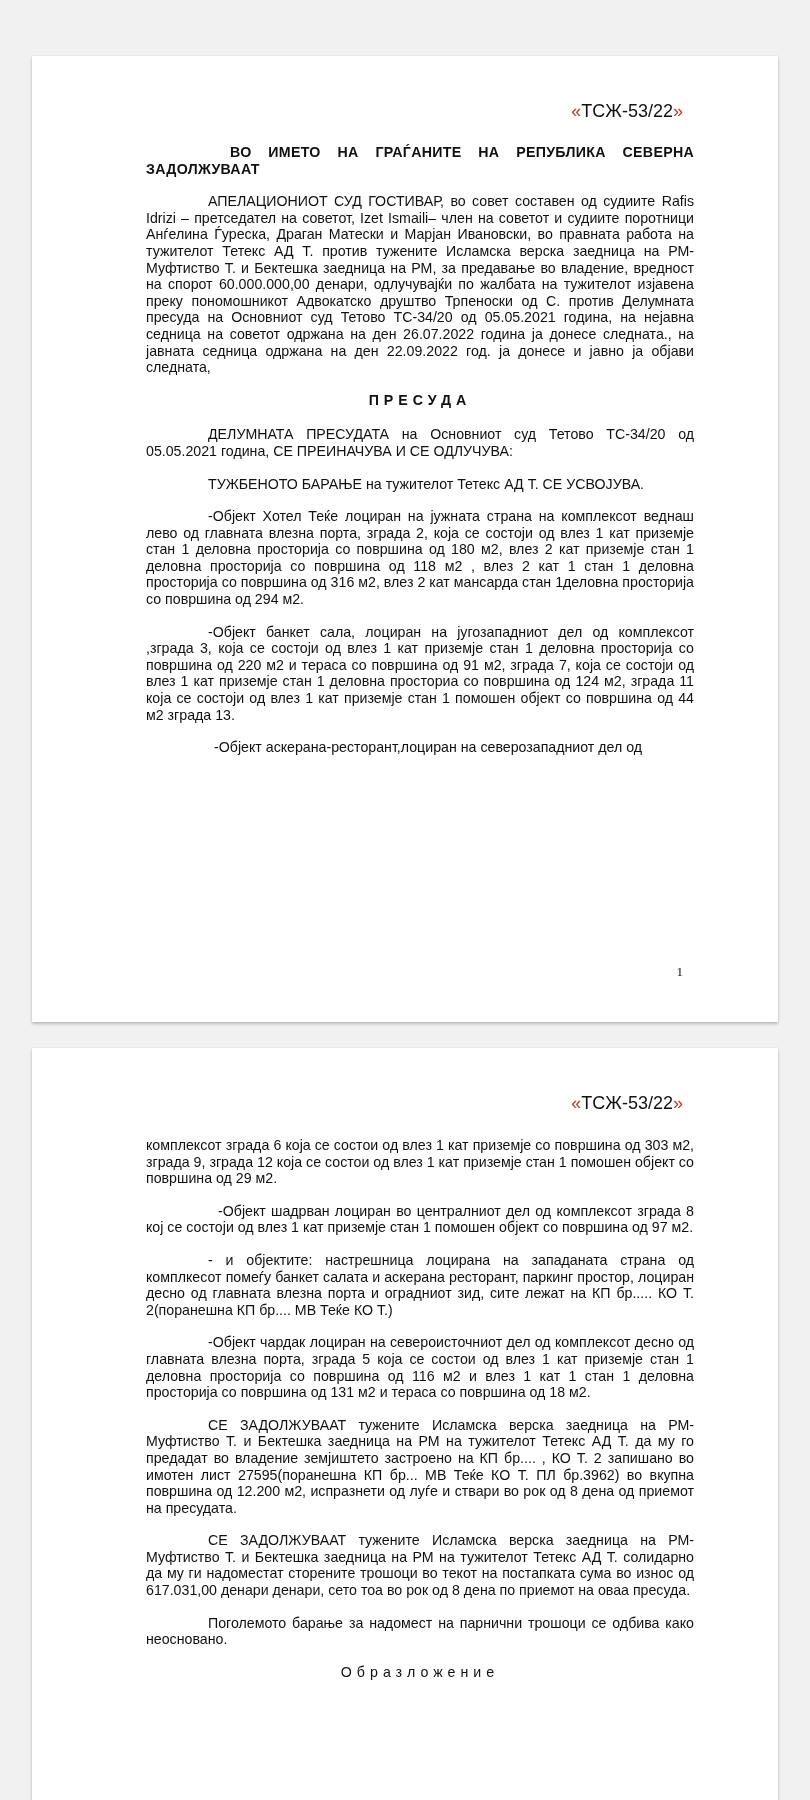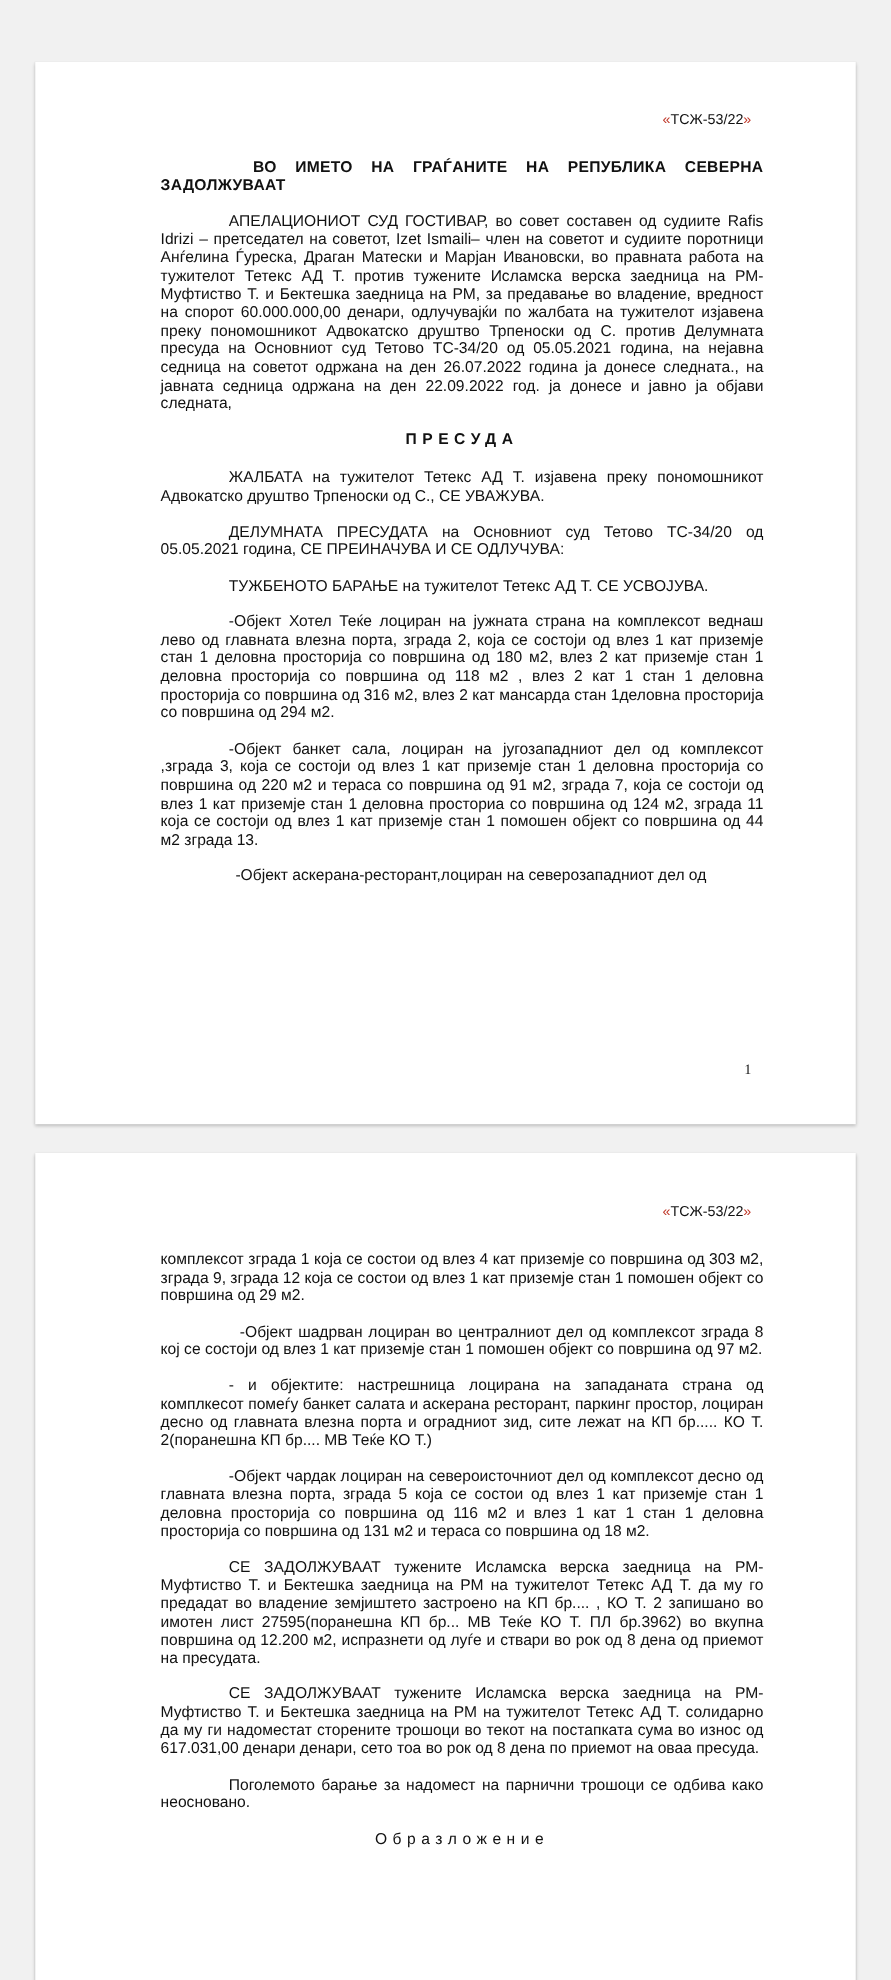--- a/index.html
+++ b/index.html
@@ -24,21 +24,21 @@
   .content {
     position: absolute;
     left: 114px;
     width: 548px;
     font-size: 14.2px;
     line-height: 16.6px;
   }
   .case-no {
     position: absolute;
     right: 95px;
-    font-size: 13px;
+    font-size: 18px;
     color: #111;
   }
   .case-no .q { color: #c0392b; }
   #page1 .case-no { top: 45px; }
   #page2 .case-no { top: 45px; }
   #page1 .content { top: 88px; }
   #page2 .content { top: 89px; }
   p { margin: 0 0 16px 0; text-align: justify; }
   .ind3 { text-indent: 62px; }
   b { font-weight: normal; }
@@ -65,34 +65,33 @@
 </style>
 </head>
 <body>
 
 <div class="page" id="page1">
   <div class="case-no"><span class="q">«</span><span>ТСЖ-53/22</span><span class="q">»</span></div>
   <div class="content">
     <p class="heading-main">ВО ИМЕТО НА ГРАЃАНИТЕ НА РЕПУБЛИКА СЕВЕРНА ЗАДОЛЖУВААТ</p>
     <p class="ind3"><b>АПЕЛАЦИОНИОТ СУД ГОСТИВАР</b><span>, во совет составен од судиите Rafis Idrizi – претседател на советот, Izet Ismaili– член на советот и судиите поротници Анѓелина Ѓуреска, Драган Матески и Марјан Ивановски, во правната работа на тужителот Тетекс АД Т. против тужените Исламска верска заедница на РМ-Муфтиство Т. и Бектешка заедница на РМ, за предавање во владение, вредност на спорот 60.000.000,00 денари, одлучувајќи по жалбата на тужителот изјавена преку пономошникот Адвокатско друштво Трпеноски од С. против Делумната пресуда на Основниот суд Тетово ТС-34/20 од 05.05.2021 година, на нејавна седница на советот одржана на ден 26.07.2022 година ја донесе следната., на јавната седница одржана на ден 22.09.2022 год. ја донесе и јавно ја објави следната,</span></p>
     <div class="centered-spaced">ПРЕСУДА</div>
-    <p class="ind3"><b>ЖАЛБАТА</b><span> на тужителот Тетекс АД Т. изјавена преку пономошникот Адвокатско друштво Трпеноски од С., </span><b>СЕ УВАЖУВА.</b></p>
     <p class="ind3"><b>ДЕЛУМНАТА ПРЕСУДАТА</b><span> на Основниот суд Тетово ТС-34/20 од 05.05.2021 година, </span><b>СЕ ПРЕИНАЧУВА И СЕ ОДЛУЧУВА:</b></p>
     <p class="ind3"><b>ТУЖБЕНОТО БАРАЊЕ</b><span> на тужителот Тетекс АД Т. </span><b>СЕ УСВОЈУВА.</b></p>
     <p class="ind3">-Објект Хотел Теќе лоциран на јужната страна на комплексот веднаш лево од главната влезна порта, зграда 2, која се состоји од влез 1 кат приземје стан 1 деловна просторија со површина од 180 м2, влез 2 кат приземје стан 1 деловна просторија со површина од 118 м2 , влез 2 кат 1 стан 1 деловна просторија со површина од 316 м2, влез 2 кат мансарда стан 1деловна просторија со површина од 294 м2.</p>
     <p class="ind3">-Објект банкет сала, лоциран на југозападниот дел од комплексот ,зграда 3, која се состоји од влез 1 кат приземје стан 1 деловна просторија со површина од 220 м2 и тераса со површина од 91 м2,  зграда 7, која се состоји од влез 1 кат приземје стан 1 деловна просториа со површина од 124 м2, зграда 11 која се состоји од влез 1 кат приземје стан 1 помошен објект со површина од 44 м2 зграда 13.</p>
     <p class="ind3" style="text-indent:68px;">-Објект аскерана-ресторант,лоциран на северозападниот дел од</p>
   </div>
   <div class="page-number">1</div>
 </div>
 
 <div class="page" id="page2">
   <div class="case-no"><span class="q">«</span><span>ТСЖ-53/22</span><span class="q">»</span></div>
   <div class="content">
-    <p>комплексот зграда 1 која се состои од влез 4 кат приземје со површина од 303 м2, зграда 9, зграда 12 која се состои од влез 1 кат приземје стан 1 помошен објект со површина од 29 м2.</p>
+    <p>комплексот зграда 6 која се состои од влез 1 кат приземје со површина од 303 м2, зграда 9, зграда 12 која се состои од влез 1 кат приземје стан 1 помошен објект со површина од 29 м2.</p>
     <p style="text-indent:72px;">-Објект шадрван лоциран во централниот дел од комплексот зграда 8 кој се состоји од влез 1 кат приземје стан 1 помошен објект со површина од 97 м2.</p>
     <p class="ind3">- и објектите: настрешница лоцирана на западаната страна од комплкесот помеѓу банкет салата и аскерана ресторант, паркинг простор, лоциран десно од главната влезна порта и оградниот зид, сите лежат на КП бр..... КО Т. 2(поранешна КП бр.... МВ Теќе КО Т.)</p>
     <p class="ind3">-Објект чардак лоциран на североисточниот дел од комплексот десно од главната влезна порта, зграда 5 која се состои од влез 1 кат приземје стан 1 деловна просторија со површина од 116 м2 и влез 1 кат 1 стан 1 деловна просторија со површина од 131 м2 и тераса со површина од 18 м2.</p>
     <p class="ind3"><b>СЕ ЗАДОЛЖУВААТ</b><span> тужените Исламска верска заедница на РМ-Муфтиство Т. и Бектешка заедница на РМ на тужителот Тетекс АД Т. да му го предадат во владение земјиштето застроено на КП бр.... , КО Т. 2 запишано во имотен лист 27595(поранешна КП бр... МВ Теќе КО Т. ПЛ бр.3962) во вкупна површина од 12.200 м2, испразнети од луѓе и ствари во рок од 8 дена од приемот на пресудата.</span></p>
     <p class="ind3"><b>СЕ ЗАДОЛЖУВААТ</b><span> тужените Исламска верска заедница на РМ-Муфтиство Т. и Бектешка заедница на РМ на тужителот Тетекс АД Т. солидарно да му ги надоместат сторените трошоци во текот на постапката сума во износ од 617.031,00 денари денари, сето тоа во рок од 8 дена по приемот на оваа пресуда.</span></p>
     <p class="ind3">Поголемото барање за надомест на парнични трошоци се одбива како неосновано.</p>
     <div class="centered-spaced" style="font-weight:normal;">Образложение</div>
   </div>
 </div>
 

